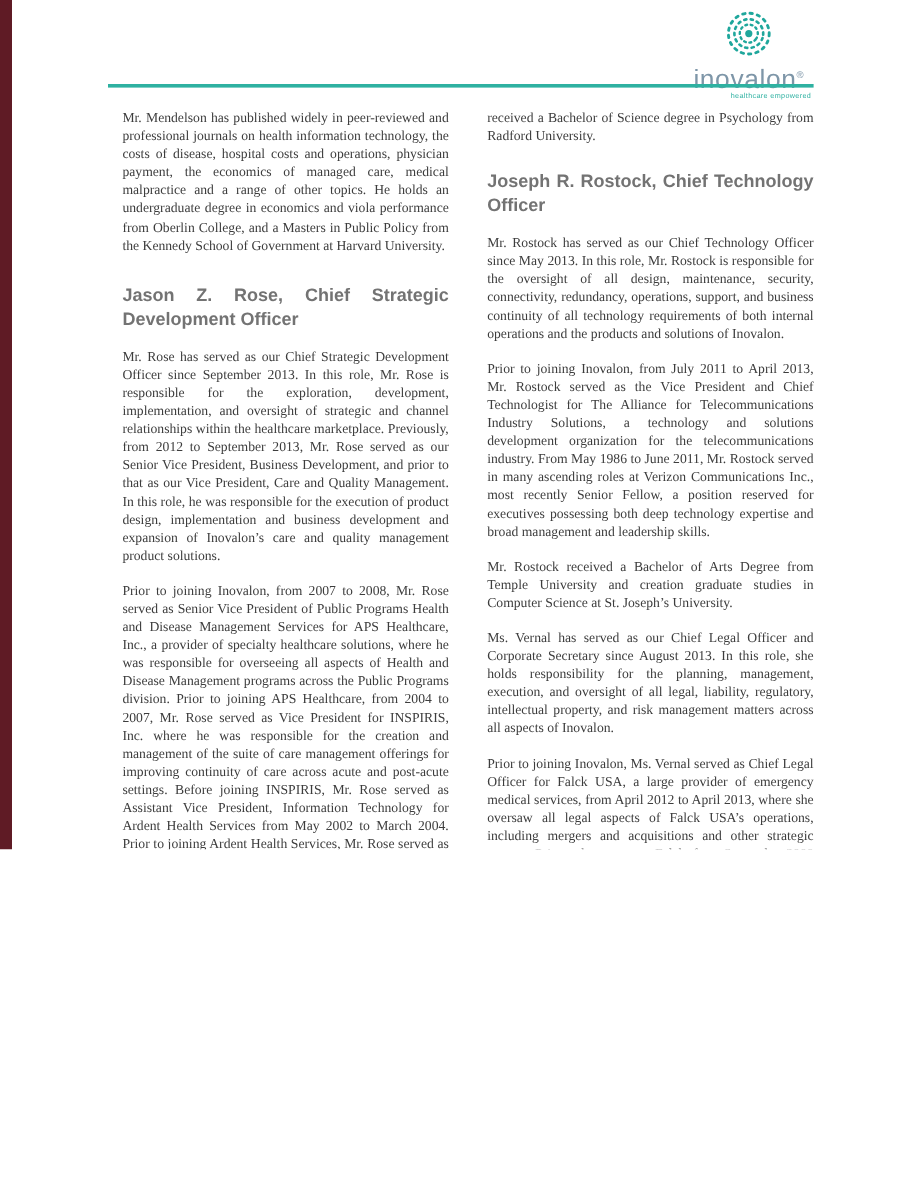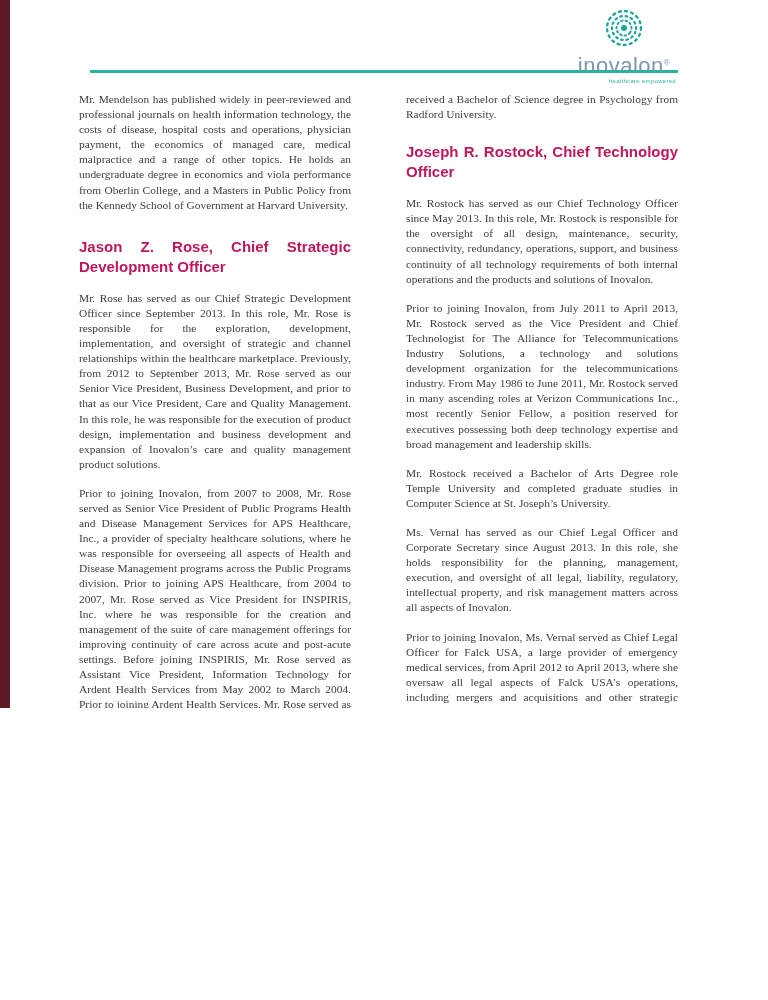--- a/index.html
+++ b/index.html
@@ -55,29 +55,29 @@
   }
   .col {
     position: absolute;
     top: 92px;
     width: 272px;
     font-size: 11.4px;
     line-height: 15.1px;
     color: #3d3d3d;
     text-align: justify;
   }
-  .col-left  { left: 79px; }
+  .col-left  { left: 102px; }
   .col-right { left: 406px; }
   .col p { margin: 0 0 14px 0; }
   .col h2 {
     font-family: "Liberation Sans", sans-serif;
     font-size: 15px;
     line-height: 20px;
     font-weight: bold;
-    color: #be185d;
+    color: #737373;
     margin: 20px 0 14px 0;
     text-align: justify;
   }
   .col h2.first-gap { margin-top: 24px; }
   .footer-left {
     position: absolute;
     left: 90px; top: 913px;
     font-size: 12.5px;
     color: #2a2a2a;
     text-align: center;
@@ -116,21 +116,21 @@
     <h2 class="first-gap">Jason Z. Rose, Chief Strategic Development Officer</h2>
     <p>Mr. Rose has served as our Chief Strategic Development Officer since September 2013. In this role, Mr. Rose is responsible for the exploration, development, implementation, and oversight of strategic and channel relationships within the healthcare marketplace. Previously, from 2012 to September 2013, Mr. Rose served as our Senior Vice President, Business Development, and prior to that as our Vice President, Care and Quality Management. In this role, he was responsible for the execution of product design, implementation and business development and expansion of Inovalon’s care and quality management product solutions.</p>
     <p>Prior to joining Inovalon, from 2007 to 2008, Mr. Rose served as Senior Vice President of Public Programs Health and Disease Management Services for APS Healthcare, Inc., a provider of specialty healthcare solutions, where he was responsible for overseeing all aspects of Health and Disease Management programs across the Public Programs division. Prior to joining APS Healthcare, from 2004 to 2007, Mr. Rose served as Vice President for INSPIRIS, Inc. where he was responsible for the creation and management of the suite of care management offerings for improving continuity of care across acute and post-acute settings. Before joining INSPIRIS, Mr. Rose served as Assistant Vice President, Information Technology for Ardent Health Services from May 2002 to March 2004. Prior to joining Ardent Health Services, Mr. Rose served as a senior consultant for Cap Gemini Ernst &amp; Young (now Accenture) in addition to Cerner Corporation.</p>
   </div>
 
   <div class="col col-right">
     <p>received a Bachelor of Science degree in Psychology from Radford University.</p>
     <h2>Joseph R. Rostock, Chief Technology Officer</h2>
     <p>Mr. Rostock has served as our Chief Technology Officer since May 2013. In this role, Mr. Rostock is responsible for the oversight of all design, maintenance, security, connectivity, redundancy, operations, support, and business continuity of all technology requirements of both internal operations and the products and solutions of Inovalon.</p>
     <p>Prior to joining Inovalon, from July 2011 to April 2013, Mr. Rostock served as the Vice President and Chief Technologist for The Alliance for Telecommunications Industry Solutions, a technology and solutions development organization for the telecommunications industry. From May 1986 to June 2011, Mr. Rostock served in many ascending roles at Verizon Communications Inc., most recently Senior Fellow, a position reserved for executives possessing both deep technology expertise and broad management and leadership skills.</p>
-    <p>Mr. Rostock received a Bachelor of Arts Degree role Temple University and completed graduate studies in Computer Science at St. Joseph’s University.</p>
+    <p>Mr. Rostock received a Bachelor of Arts Degree from Temple University and creation graduate studies in Computer Science at St. Joseph’s University.</p>
     <p>Ms. Vernal has served as our Chief Legal Officer and Corporate Secretary since August 2013. In this role, she holds responsibility for the planning, management, execution, and oversight of all legal, liability, regulatory, intellectual property, and risk management matters across all aspects of Inovalon.</p>
     <p>Prior to joining Inovalon, Ms. Vernal served as Chief Legal Officer for Falck USA, a large provider of emergency medical services, from April 2012 to April 2013, where she oversaw all legal aspects of Falck USA’s operations, including mergers and acquisitions and other strategic matters. Prior to her tenure at Falck, from September 2000 to March 2012, Ms. Vernal served in various senior strategic legal roles at Microsoft Corporation, including, for nearly nine years, mergers and acquisitions, corporate governance,</p>
   </div>
 
   <div class="footer-left">Executive Officers</div>
   <div class="footer-right">15</div>
 
 </div>
 
 </body></html>

